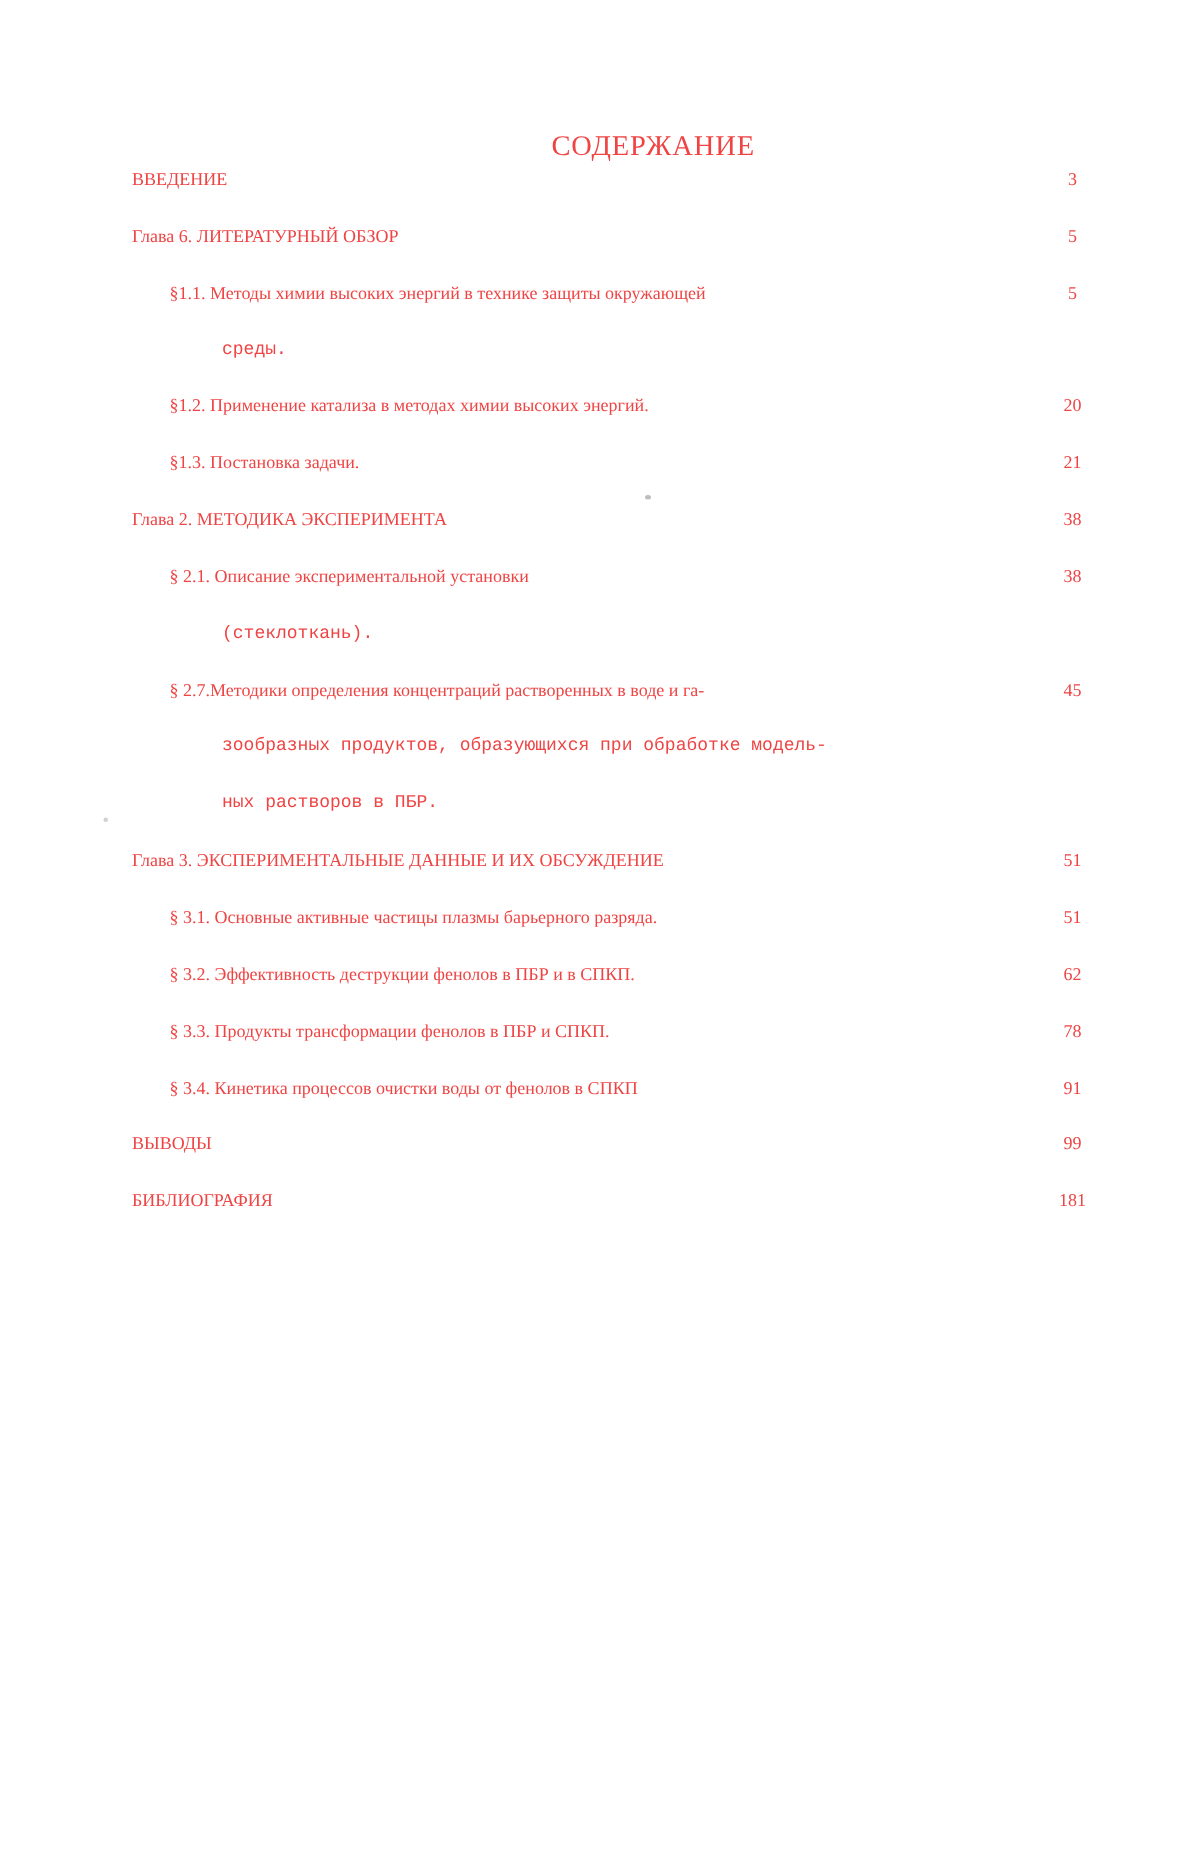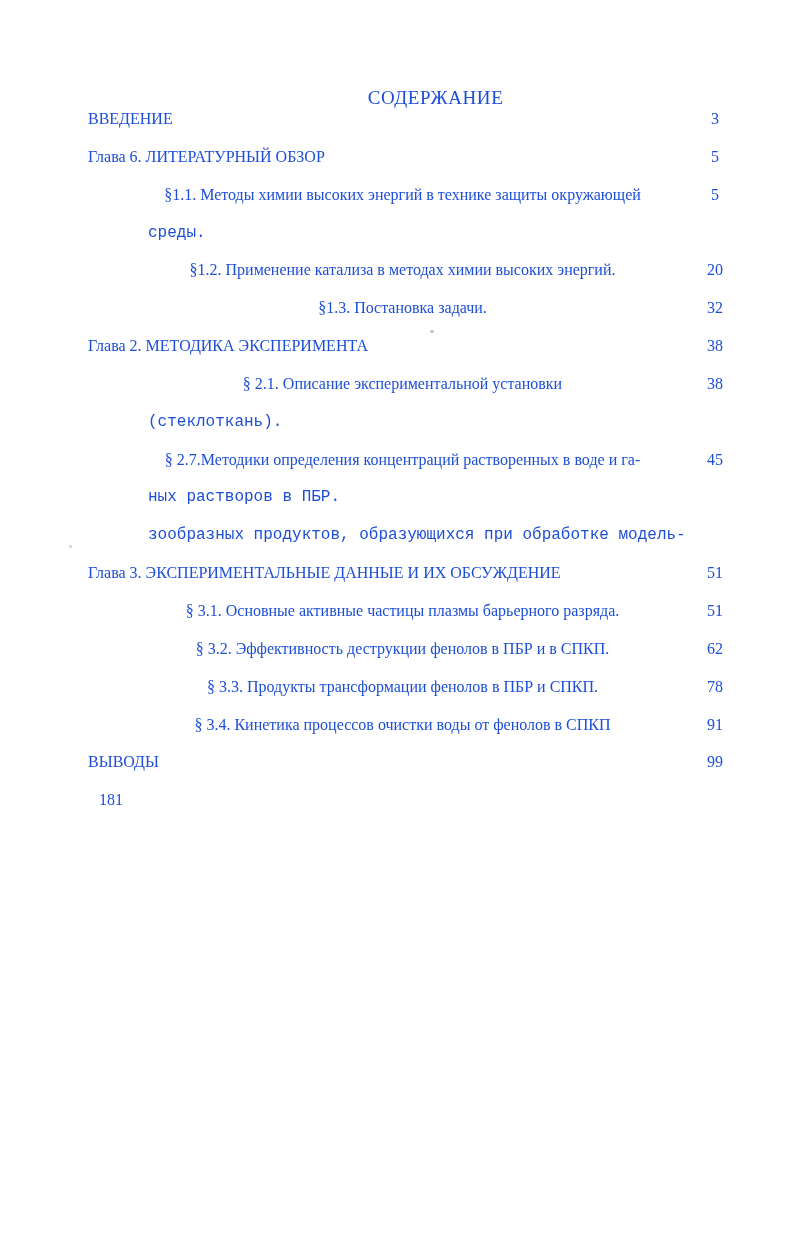--- a/index.html
+++ b/index.html
@@ -7,21 +7,21 @@
     padding: 0;
     background: #ffffff;
   }
   .page {
     position: relative;
     width: 795px;
     height: 1246px;
     background: #ffffff;
     overflow: hidden;
     font-family: "Liberation Serif", "DejaVu Serif", serif;
-    color: #1d4ed8;
+    color: #ef4444;
   }
   .doc-title {
     position: absolute;
     top: 87px;
     left: 0;
     width: 795px;
     text-align: center;
     font-size: 19px;
     letter-spacing: 0.6px;
     padding-left: 76px;
@@ -31,30 +31,30 @@
   .toc-list {
     position: absolute;
     top: 106px;
     left: 88px;
     width: 650px;
   }
   .toc-row {
     display: flex;
     align-items: flex-start;
     height: 37.85px;
-    font-size: 16px;
+    font-size: 12px;
     line-height: 26px;
   }
   .toc-label {
     flex: 1 1 auto;
     white-space: nowrap;
     overflow: visible;
   }
   .indent-0 .toc-label { padding-left: 0; }
-  .indent-1 .toc-label { padding-left: 25px; text-align: center; }
+  .indent-1 .toc-label { padding-left: 25px; }
   .indent-2 .toc-label { padding-left: 60px; font-family: Liberation Mono, monospace; }
   .toc-page {
     flex: 0 0 46px;
     text-align: center;
     white-space: nowrap;
   }
   .scan-dot {
     position: absolute;
     border-radius: 50%;
     background: #9a9a9a;
@@ -97,21 +97,21 @@
     <div class="toc-page"></div>
   </div>
 
   <div class="toc-row indent-1">
     <div class="toc-label">§1.2. Применение катализа в методах химии высоких энергий.</div>
     <div class="toc-page">20</div>
   </div>
 
   <div class="toc-row indent-1">
     <div class="toc-label">§1.3. Постановка задачи.</div>
-    <div class="toc-page">32</div>
+    <div class="toc-page">21</div>
   </div>
 
   <div class="toc-row indent-0">
     <div class="toc-label">Глава 2. МЕТОДИКА ЭКСПЕРИМЕНТА</div>
     <div class="toc-page">38</div>
   </div>
 
   <div class="toc-row indent-1">
     <div class="toc-label">§ 2.1. Описание экспериментальной установки</div>
     <div class="toc-page">38</div>
@@ -122,26 +122,26 @@
     <div class="toc-label">(стеклоткань).</div>
     <div class="toc-page"></div>
   </div>
 
   <div class="toc-row indent-1">
     <div class="toc-label">§ 2.7.Методики определения концентраций растворенных в воде и га-</div>
     <div class="toc-page">45</div>
   </div>
 
   <div class="toc-row indent-2">
-    <div class="toc-label">ных растворов в ПБР.</div>
+    <div class="toc-label">зообразных продуктов, образующихся при обработке модель-</div>
     <div class="toc-page"></div>
   </div>
 
   <div class="toc-row indent-2">
-    <div class="toc-label">зообразных продуктов, образующихся при обработке модель-</div>
+    <div class="toc-label">ных растворов в ПБР.</div>
     <div class="toc-page"></div>
   </div>
 
   <div class="toc-row indent-0">
     <div class="toc-label">Глава 3. ЭКСПЕРИМЕНТАЛЬНЫЕ ДАННЫЕ И ИХ ОБСУЖДЕНИЕ</div>
     <div class="toc-page">51</div>
   </div>
 
   <div class="toc-row indent-1">
     <div class="toc-label">§ 3.1.  Основные активные частицы плазмы барьерного разряда.</div>
@@ -162,19 +162,20 @@
     <div class="toc-label">§ 3.4. Кинетика процессов очистки воды от фенолов в СПКП</div>
     <div class="toc-page">91</div>
   </div>
 
   <div class="toc-row indent-0">
     <div class="toc-label">ВЫВОДЫ</div>
     <div class="toc-page">99</div>
   </div>
 
   <div class="toc-row indent-0">
+    <div class="toc-label">БИБЛИОГРАФИЯ</div>
     <div class="toc-page">181</div>
   </div>
 </div>
 
   <span class="scan-dot a"></span>
   <span class="scan-dot b"></span>
 </div>
 
 </body></html>

